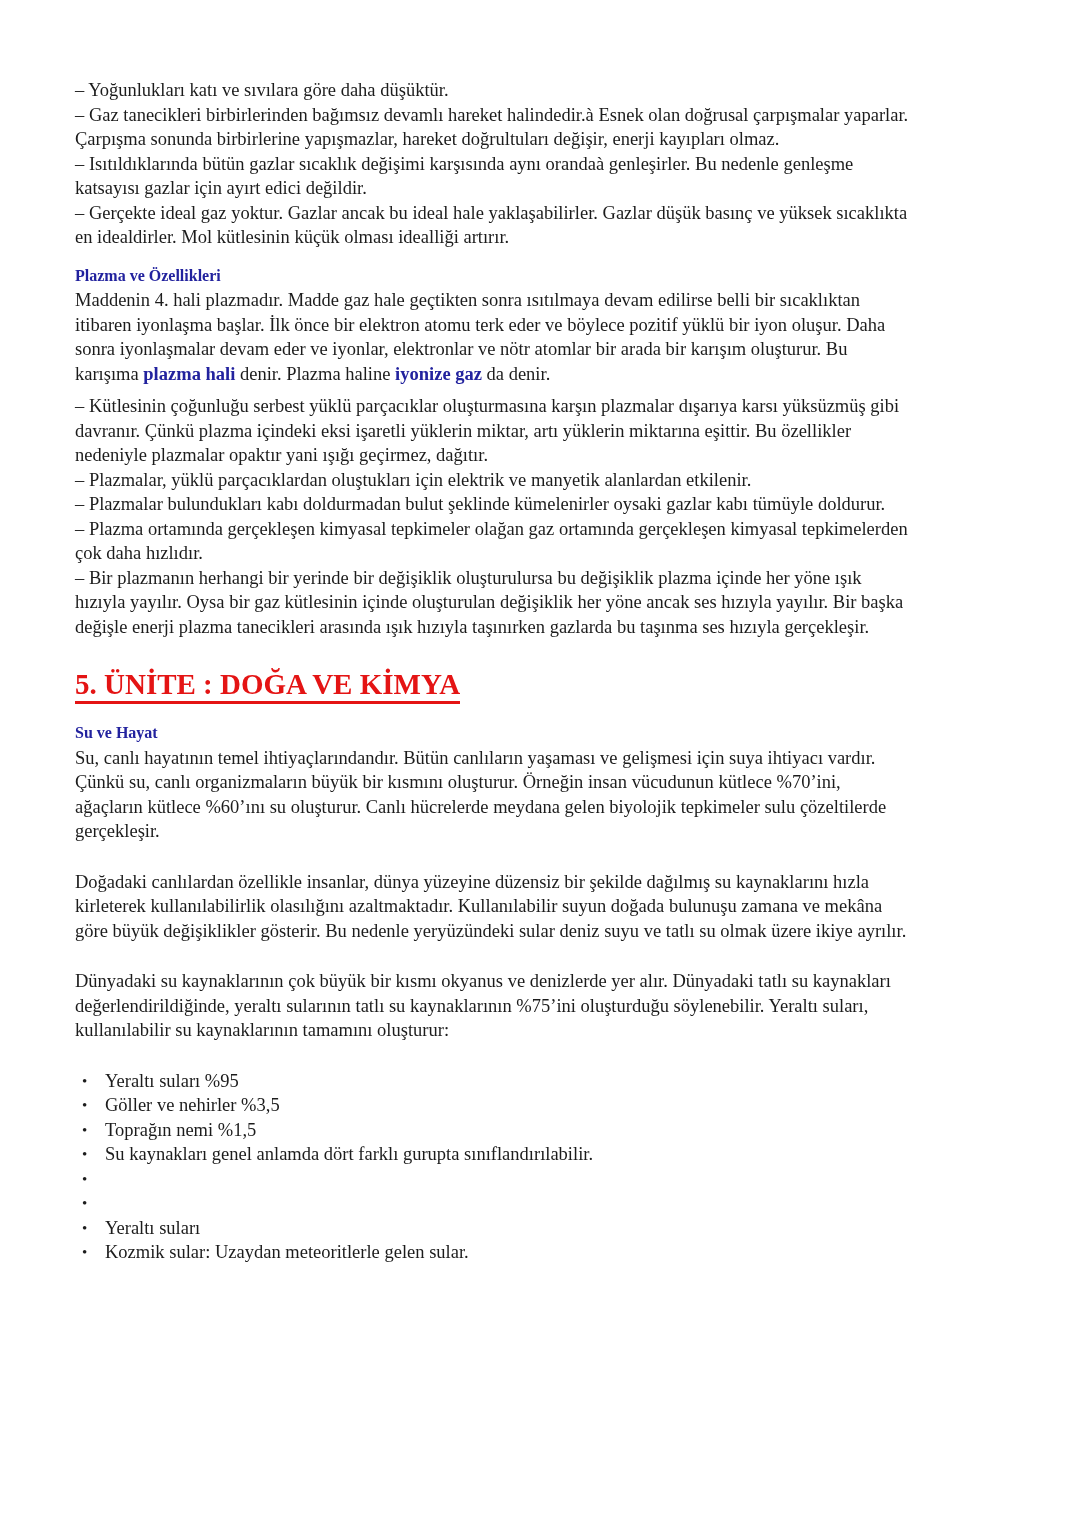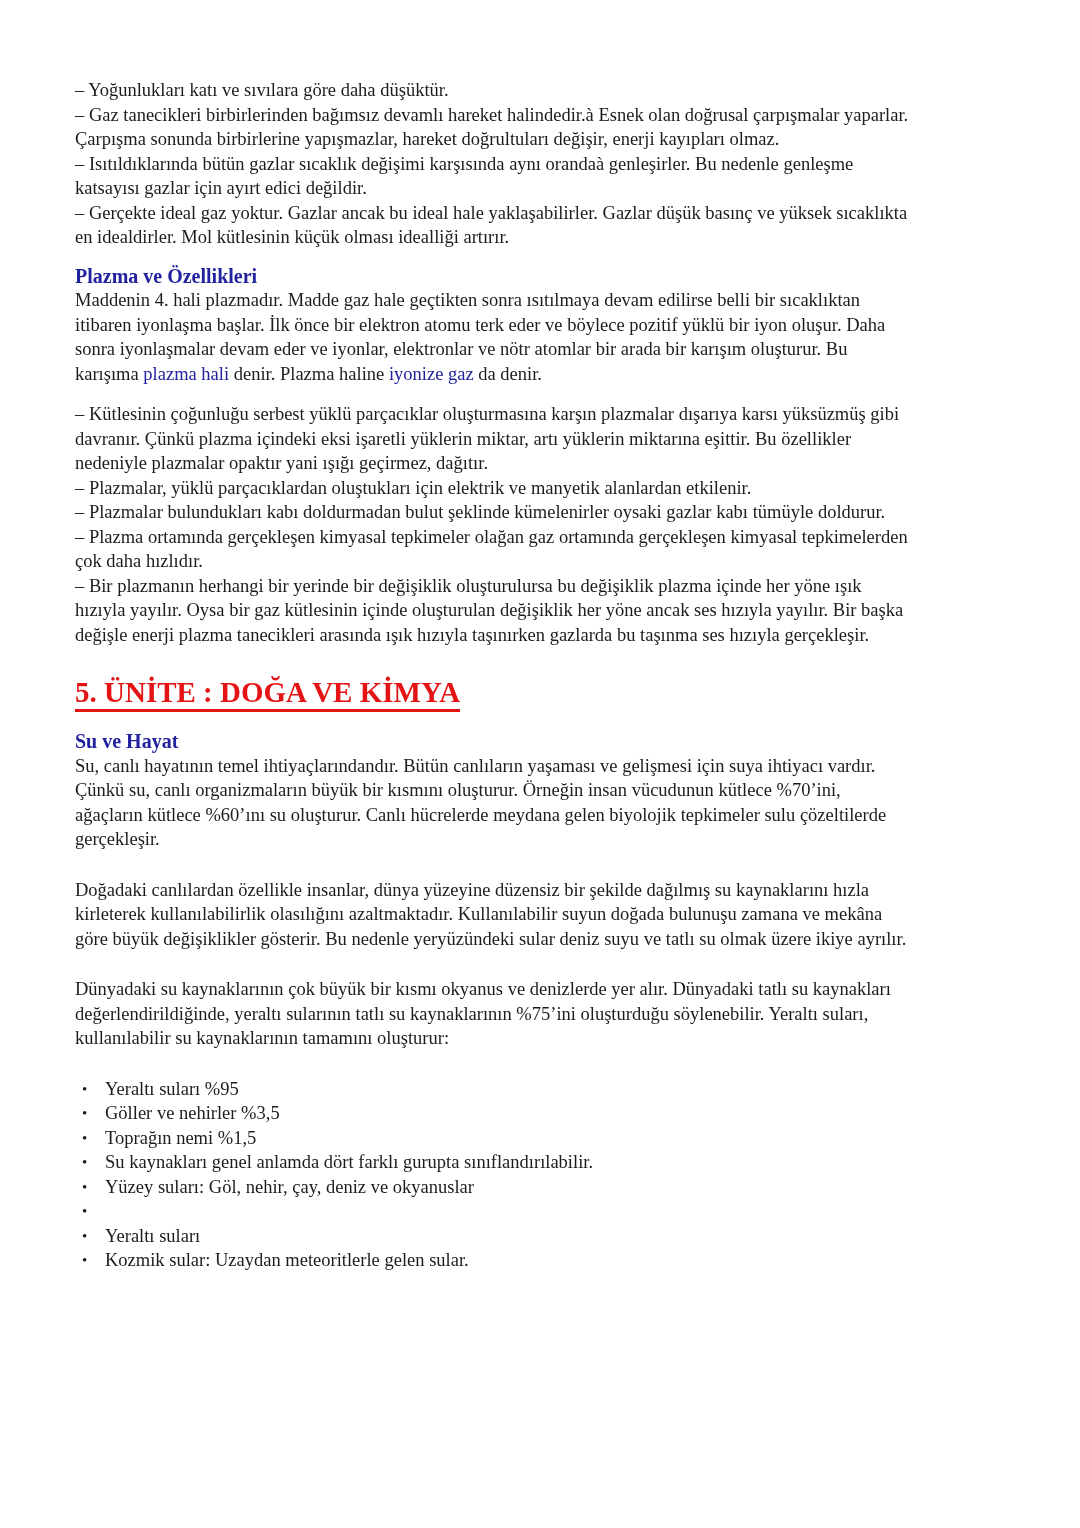--- a/index.html
+++ b/index.html
@@ -17,31 +17,31 @@
     background: var(--page-bg);
     padding: 78px 73px 0 75px;
     font-family: "Liberation Serif", "DejaVu Serif", serif;
     font-size: 18.5px;
     line-height: 24.5px;
     color: var(--body-text);
     overflow: hidden;
   }
   .para { margin: 0; }
   .h-blue {
-    font-size: 20px;
+    font-size: 16px;
     line-height: 24.5px;
     font-weight: bold;
     color: var(--heading-blue);
   }
   .plasma-heading { margin-top: 14px; }
   .term-bold-blue {
-    font-weight: normal;
+    font-weight: bold;
     color: var(--heading-blue);
   }
-  .plasma-properties { margin-top: 16px; }
+  .plasma-properties { margin-top: 8px; }
   .unit-heading {
     margin-top: 30px;
     margin-bottom: 22px;
     font-size: 29px;
     line-height: 30px;
     font-weight: bold;
     color: var(--unit-red);
   }
   .unit-heading .underlined {
     border-bottom: 3px solid var(--unit-red);
@@ -107,21 +107,20 @@
       <div class="bullet-row">
         <span class="bullet-dot">•</span>
         <span>Toprağın nemi %1,5</span>
       </div>
       <div class="bullet-row">
         <span class="bullet-dot">•</span>
         <span>Su kaynakları genel anlamda dört farklı gurupta sınıflandırılabilir.</span>
       </div>
       <div class="bullet-row">
         <span class="bullet-dot">•</span>
-        <span>Yüzey suları: Göl, nehir, çay, deniz ve okyanuslar</span>
       </div>
       <div class="bullet-row">
         <span class="bullet-dot">•</span>
       </div>
       <div class="bullet-row">
         <span class="bullet-dot">•</span>
         <span>Yeraltı suları</span>
       </div>
       <div class="bullet-row">
         <span class="bullet-dot">•</span>

